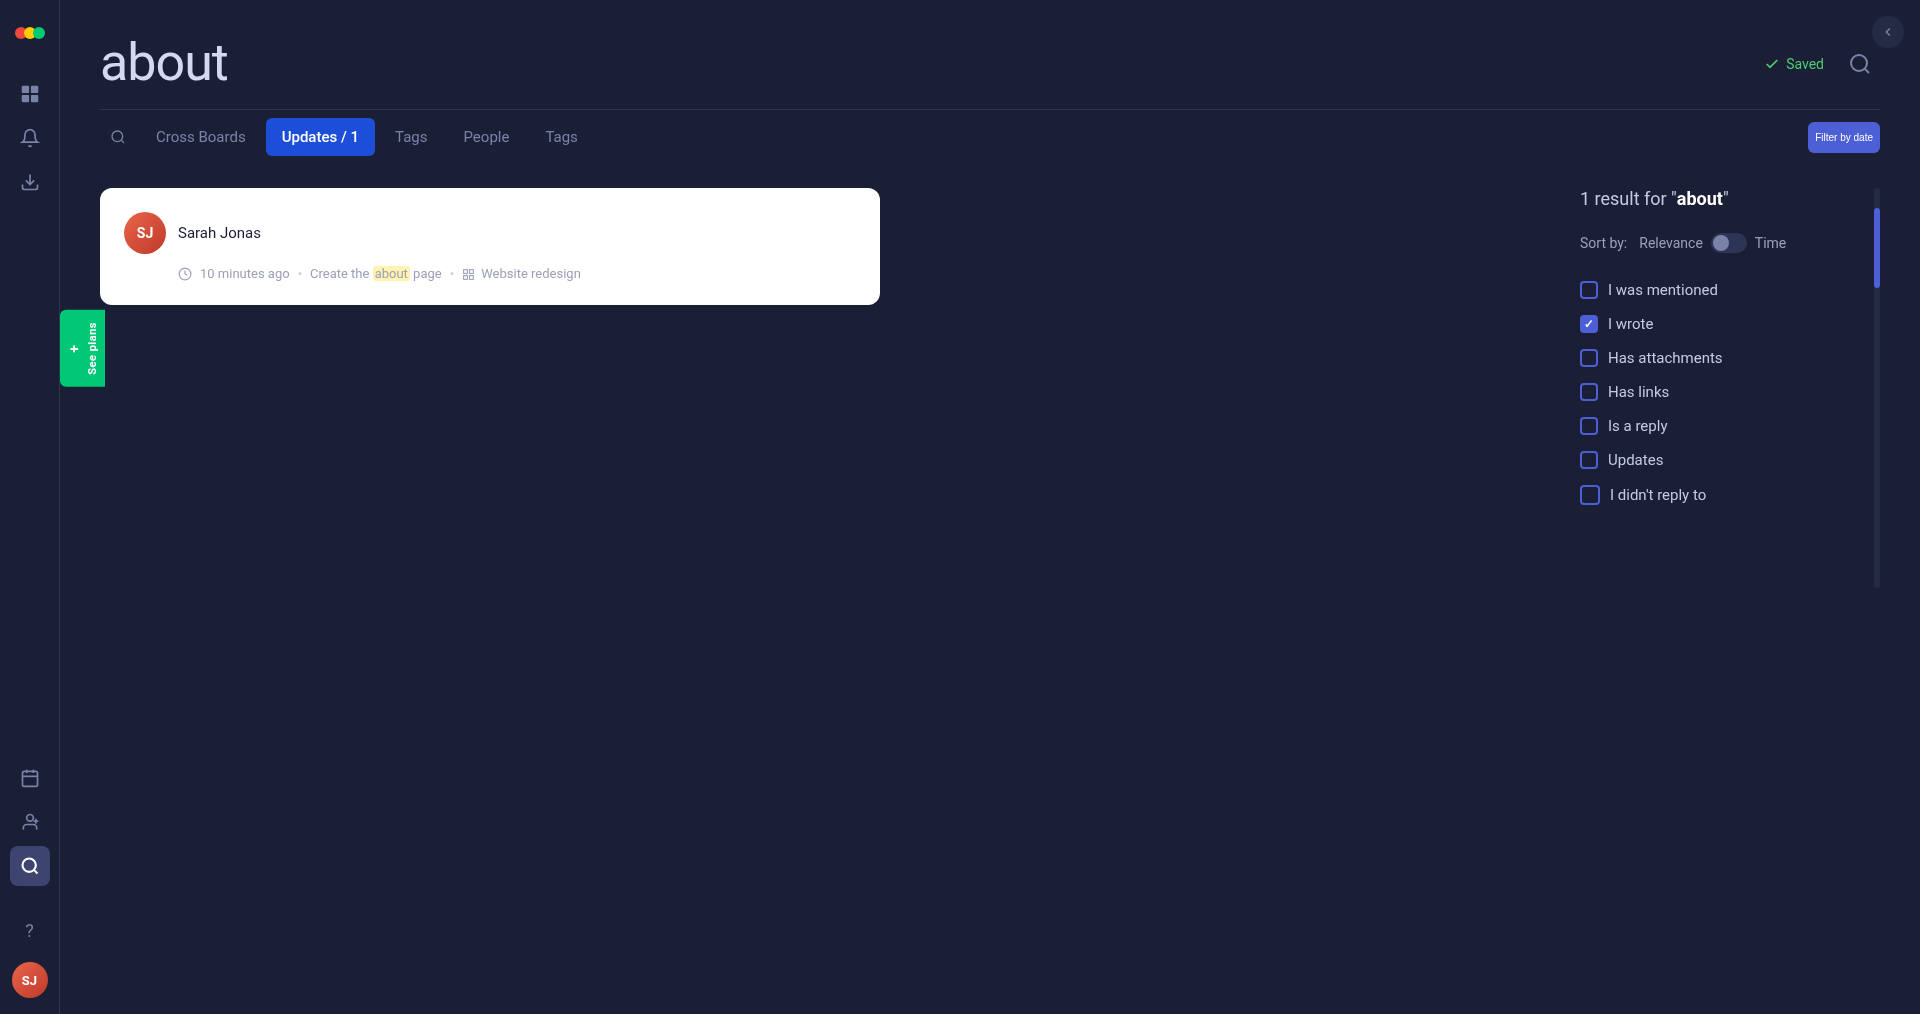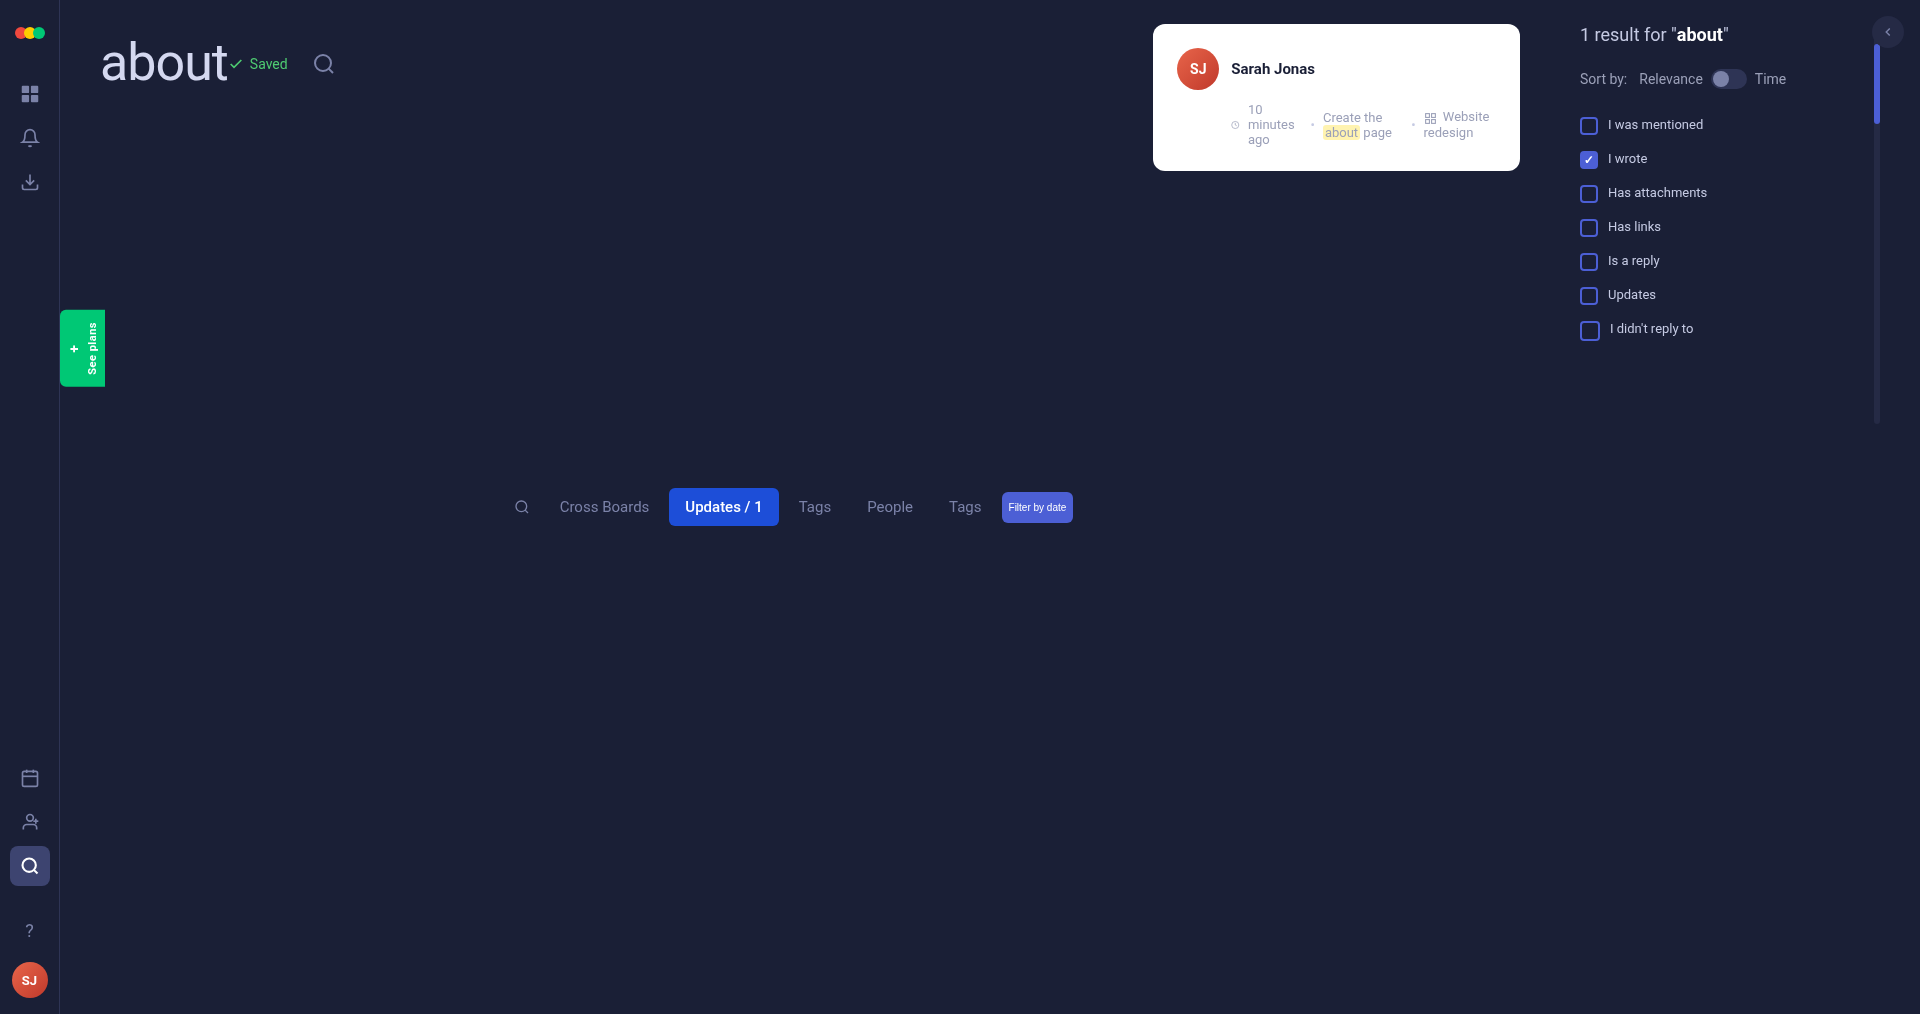--- a/index.html
+++ b/index.html
@@ -76,21 +76,21 @@
       color: white;
       font-size: 13px;
       font-weight: 700;
       cursor: pointer;
     }
 
     
     .main {
       flex: 1;
       display: flex;
-      flex-direction: row;
+      flex-direction: column;
       overflow: hidden;
     }
 
     .header {
       padding: 32px 40px 0 40px;
       display: flex;
       align-items: flex-start;
       justify-content: space-between;
     }
 
@@ -214,21 +214,21 @@
       align-items: center;
       justify-content: center;
       color: white;
       font-size: 14px;
       font-weight: 700;
       flex-shrink: 0;
     }
 
     .card-author {
       font-size: 15px;
-      font-weight: 700;
+      font-weight: 400;
       color: #1a1f36;
     }
 
     .card-body {
       color: #333;
       font-size: 14px;
       line-height: 1.6;
       padding-left: 54px;
     }
 
@@ -304,24 +304,24 @@
       height: 16px;
       background: #7b82a8;
       border-radius: 50%;
       position: absolute;
       top: 2px;
       left: 2px;
     }
 
     .filter-item {
       display: flex;
-      align-items: flex-start;
+      align-items: center;
       gap: 10px;
       padding: 8px 0;
-      font-size: 13px;
+      font-size: 15px;
       color: #c5cae3;
     }
 
     .checkbox {
       width: 18px;
       height: 18px;
       border: 2px solid #4c5fd5;
       border-radius: 4px;
       background: transparent;
       flex-shrink: 0;

